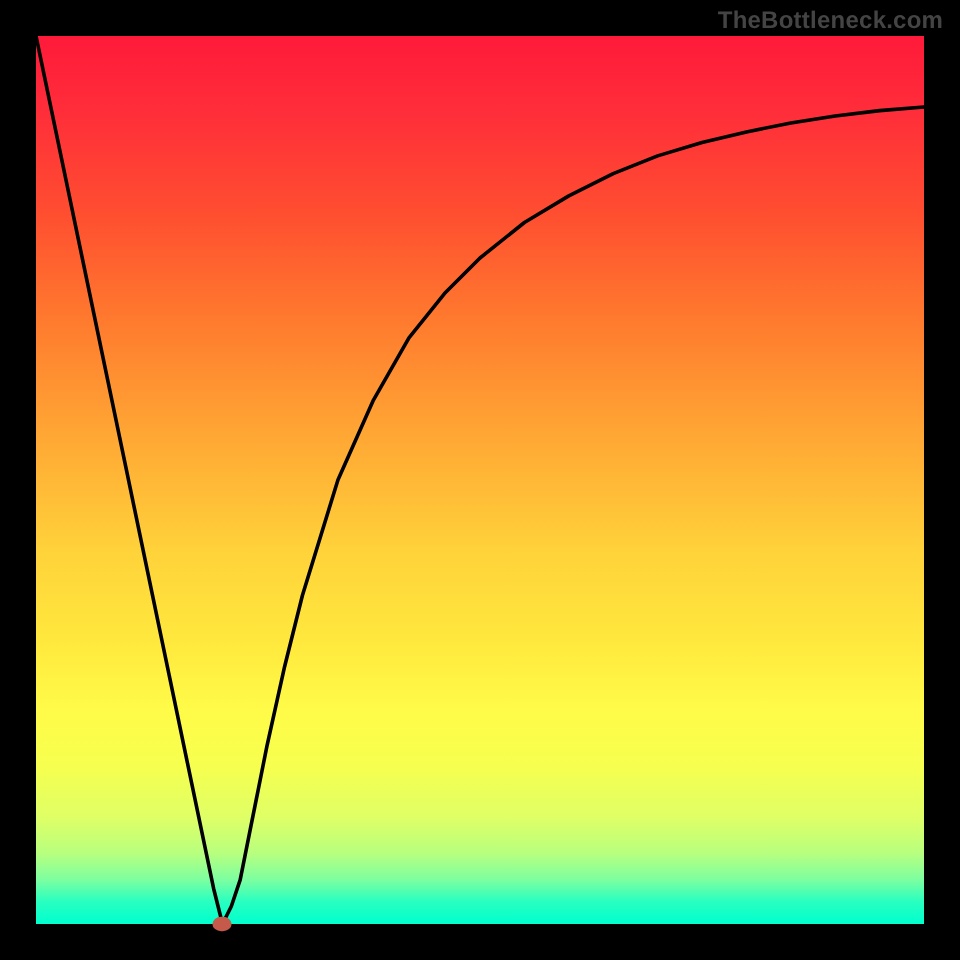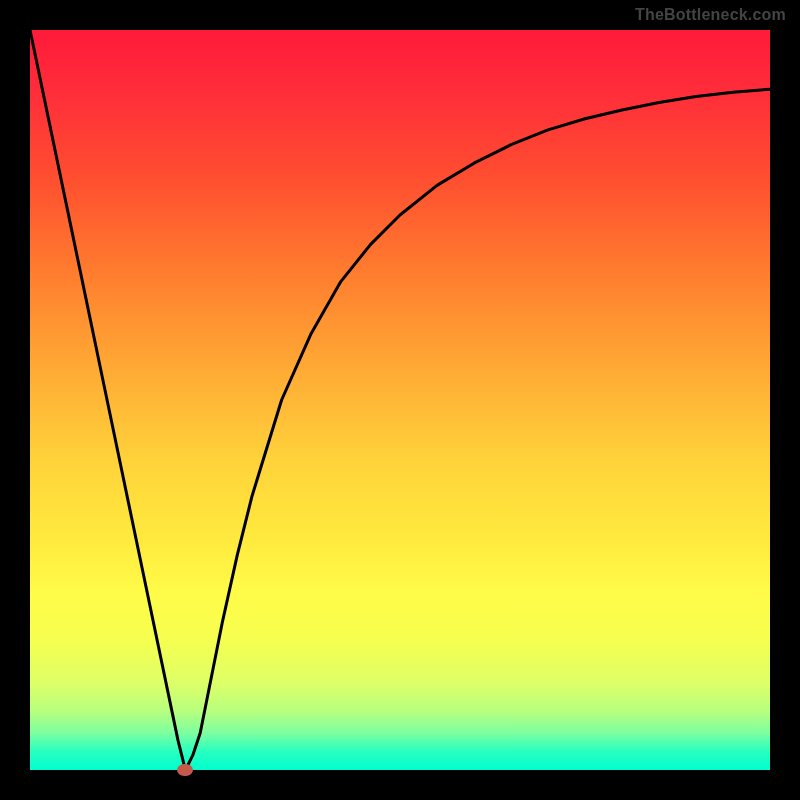--- a/index.html
+++ b/index.html
@@ -39,21 +39,21 @@
       #7dffa0 95%,
       #28ffc0 97.5%,
       #00ffcf 100%
     );
   }
   .watermark {
     position: absolute;
     top: 6px;
     right: 14px;
     color: #444;
-    font-size: 16px;
+    font-size: 20px;
     font-weight: 600;
     letter-spacing: 0.2px;
     user-select: none;
   }
   .curve-svg {
     position: absolute;
     left: 0;
     top: 0;
     width: 740px;
     height: 740px;

